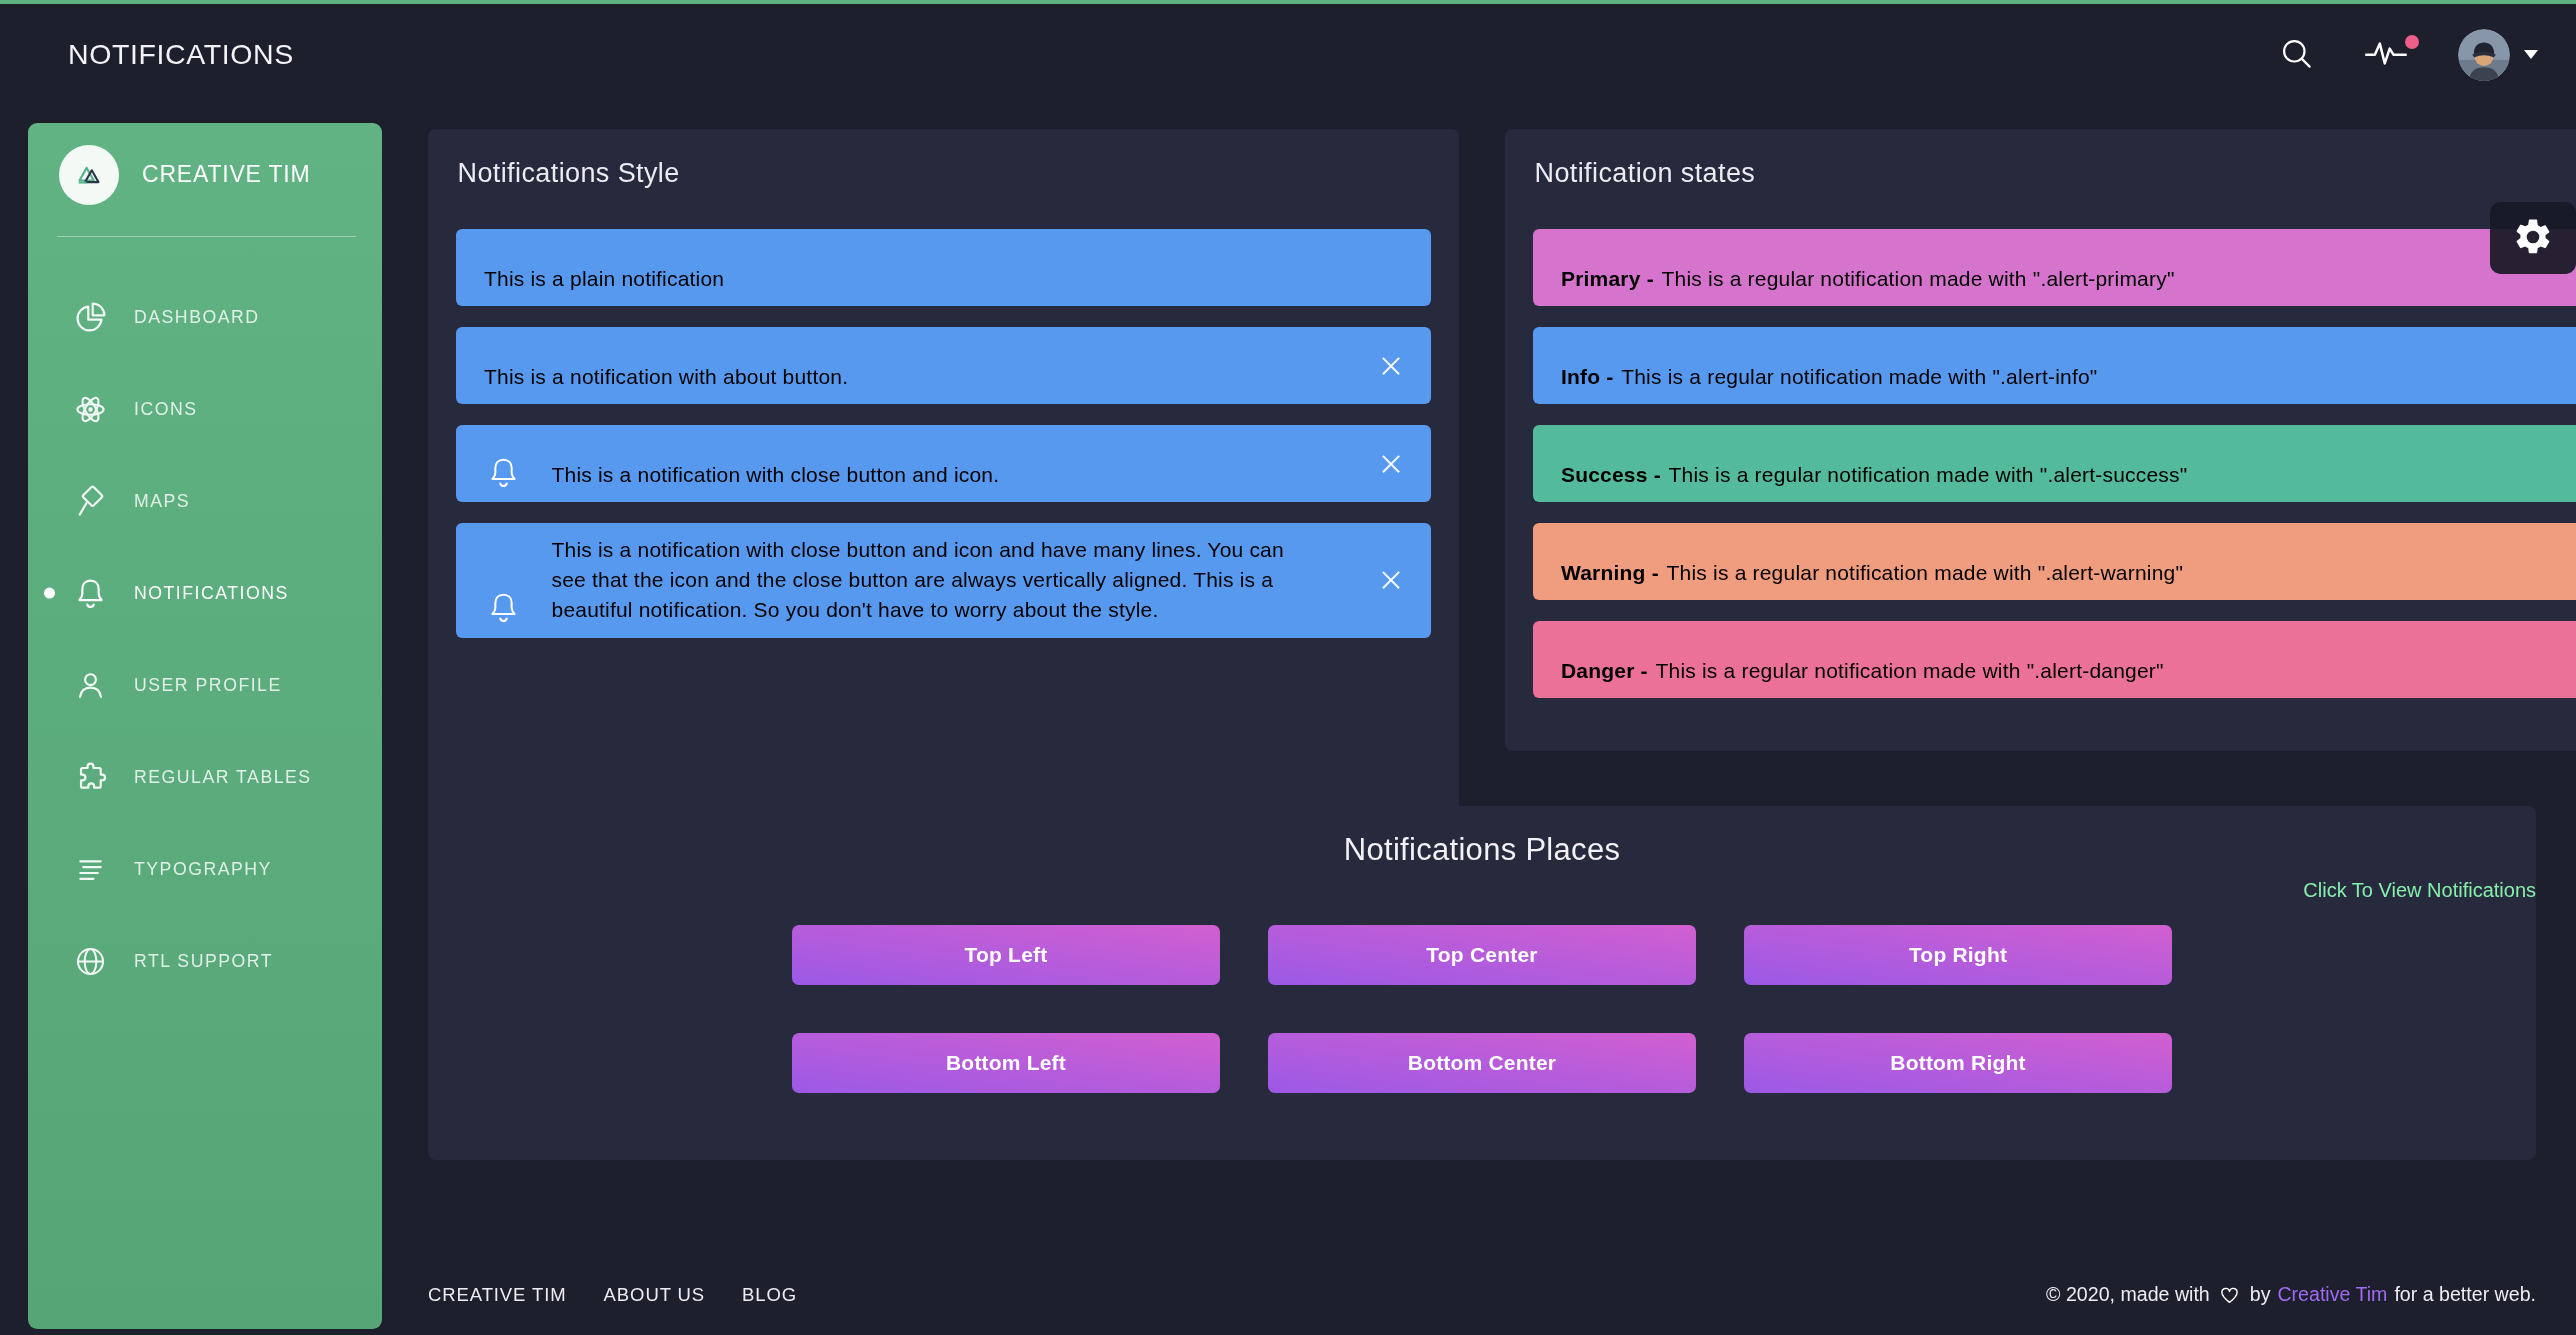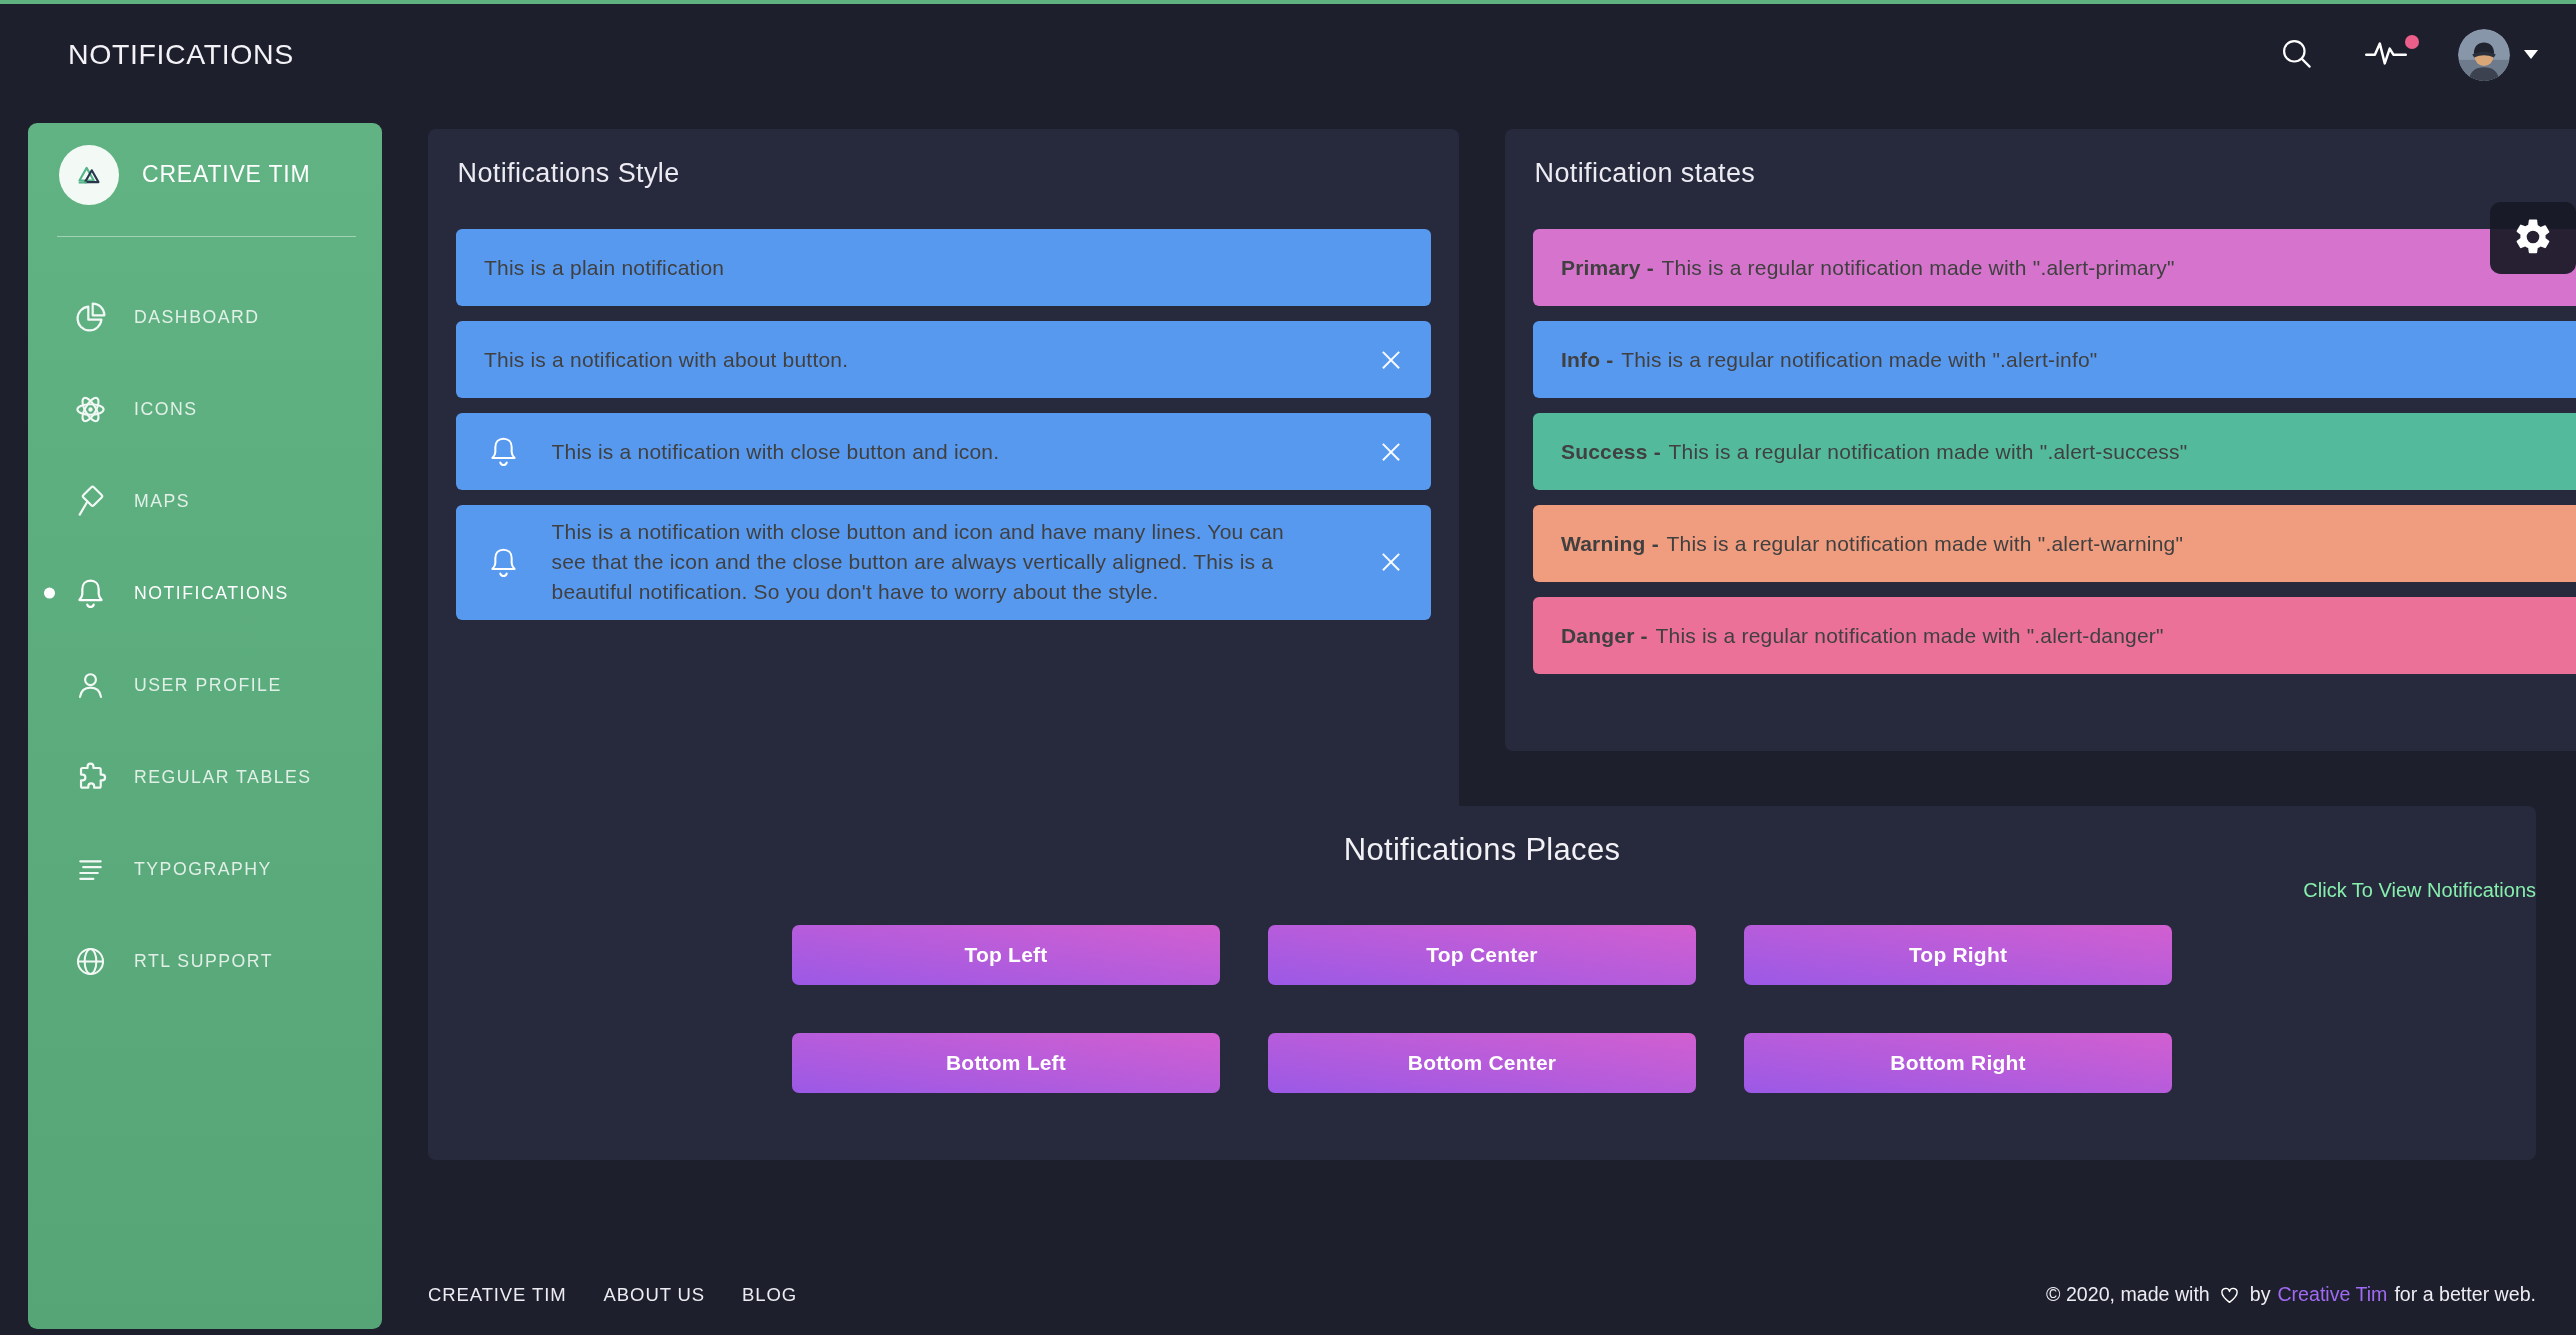--- a/index.html
+++ b/index.html
@@ -38,22 +38,22 @@
   .nav-item.active .nav-icon { opacity:1; }
   .nav-item.active::before { content:""; position:absolute; left:16px; top:50%; transform:translateY(-50%);
     width:10.8px; height:10.8px; border-radius:50%; background:#fff; }
 
   
   .card { position:absolute; background:#27293d; border-radius:7.7px; }
   #card-style  { left:428px;  top:129px; width:1031px; height:790px; padding:23px 28px; }
   #card-states { left:1505px; top:129px; width:1246px; height:622px; padding:23px 28px; }
   .card-title { font-size:27px; font-weight:300; color:#ecebf2; letter-spacing:0.4px; margin:6.2px 0 0 1.5px; }
   .alerts { margin-top:40px; }
-  .alert { position:relative; display:flex; align-items:center; min-height:77px; border-radius:6.2px;
-    margin-bottom:15px; padding:12.3px 77px 12.3px 28px; color:#404040; font-size:21px; line-height:30px; letter-spacing:0.2px; }
+  .alert { position:relative; display:flex; align-items:flex-end; min-height:77px; border-radius:6.2px;
+    margin-bottom:21px; padding:12.3px 77px 12.3px 28px; color:#000000; font-size:21px; line-height:30px; letter-spacing:0.2px; }
   .alert.no-close { padding-right:28px; }
   .alert .bell-wrap { flex:0 0 auto; margin-right:31px; margin-left:1.5px; display:flex; }
   .alert .multi { max-width:762px; }
   .alert strong { font-weight:700; margin-right:7.7px; }
   .bg-info    { background:#5899f0; }
   .bg-primary { background:#d573cd; }
   .bg-success { background:#53bb9b; }
   .bg-warning { background:#f09c7f; }
   .bg-danger  { background:#eb7199; }
   .alert-close { position:absolute; right:23px; top:50%; transform:translateY(-50%);

